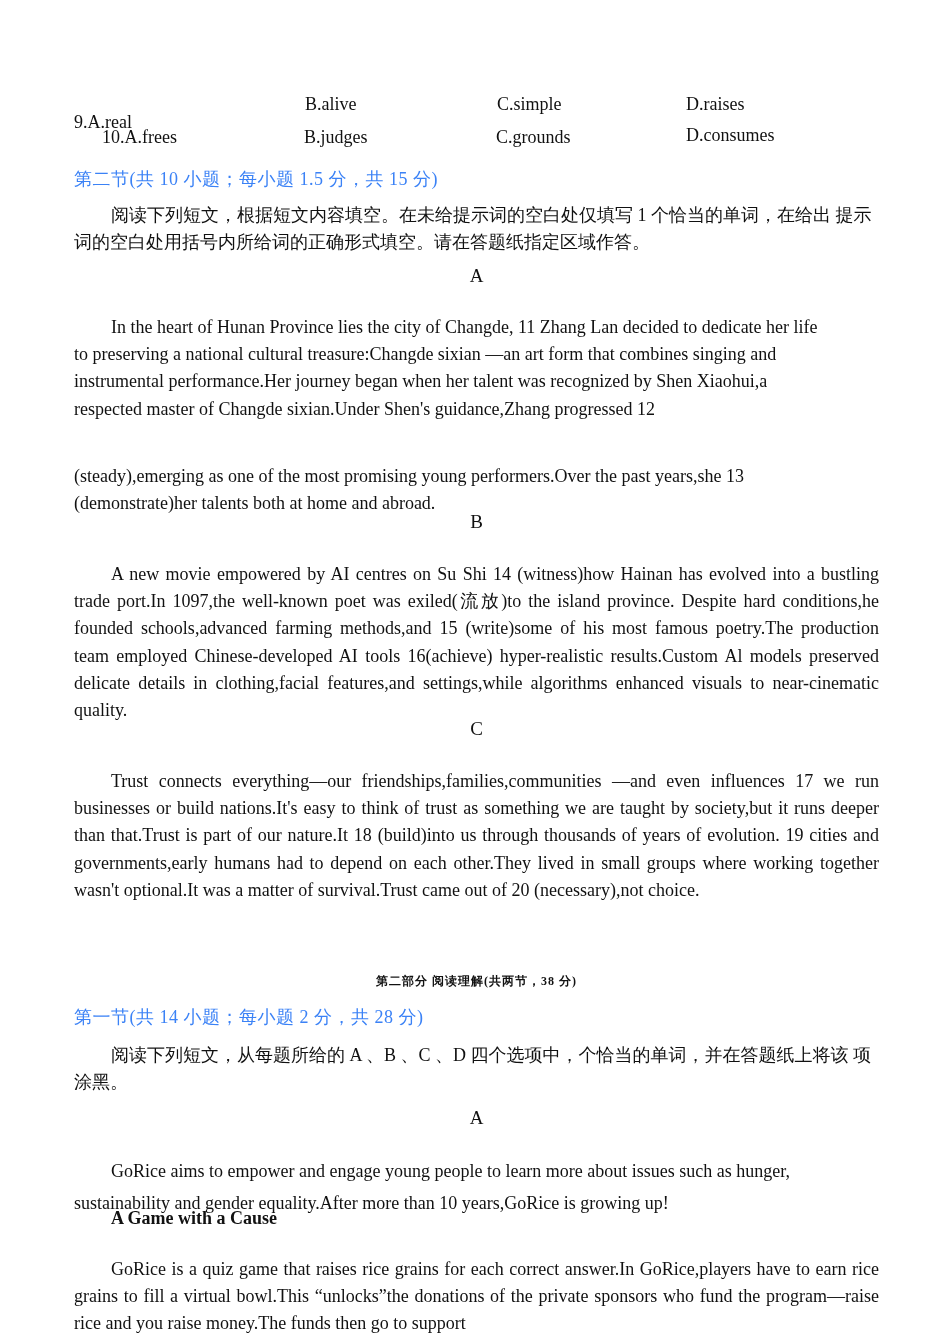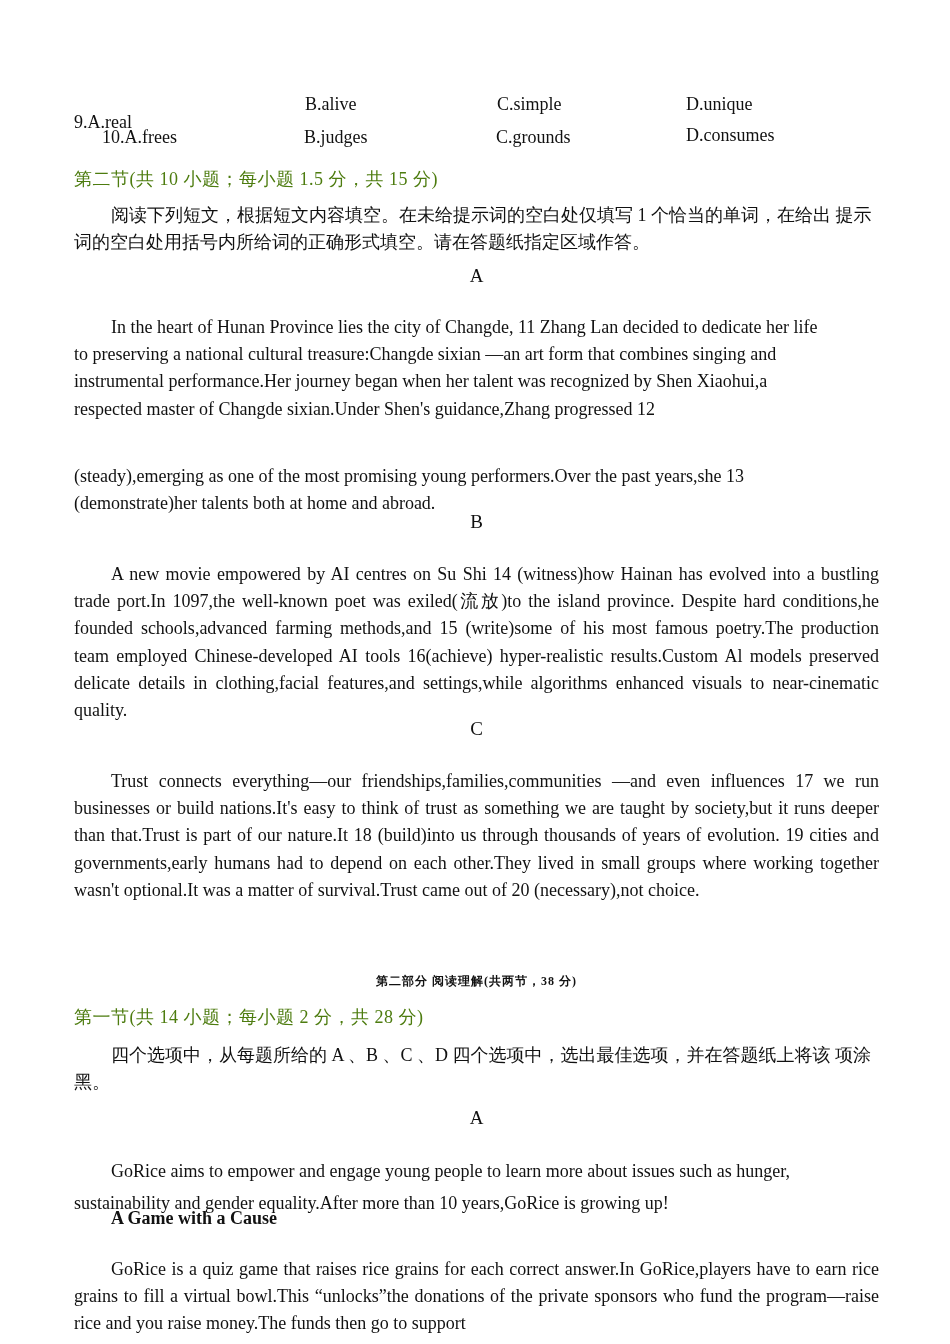--- a/index.html
+++ b/index.html
@@ -33,21 +33,21 @@
     .opt {
       position: absolute;
       top: 0;
       white-space: nowrap;
     }
     .section-title {
       position: absolute;
       left: 0;
       font-size: 18px;
       line-height: 24px;
-      color: #4d7c0f;
+      color: #3b82f6;
       letter-spacing: 0.5px;
       white-space: nowrap;
     }
     .instr {
       position: absolute;
       left: 0;
       width: 805px;
       font-size: 18px;
       line-height: 27px;
       text-indent: 37px;
@@ -97,21 +97,21 @@
   </style>
 </head>
 <body>
 
 <div class="page">
 
   <div class="opt-row" style="top:92px;">
     <span class="opt" style="left:0;margin-top:18px;">9.A.real</span>
     <span class="opt" style="left:231px;">B.alive</span>
     <span class="opt" style="left:423px;">C.simple</span>
-    <span class="opt" style="left:612px;">D.unique</span>
+    <span class="opt" style="left:612px;">D.raises</span>
   </div>
 
   <div class="opt-row" style="top:125px;">
     <span class="opt" style="left:0;margin-left:28px;">10.A.frees</span>
     <span class="opt" style="left:230px;">B.judges</span>
     <span class="opt" style="left:422px;">C.grounds</span>
     <span class="opt" style="left:612px; top:-2px;">D.consumes</span>
   </div>
 
   <div class="section-title" style="top:167px;">第二节(共 10 小题；每小题 1.5 分，共 15 分)</div>
@@ -124,20 +124,20 @@
 
   <div class="center-label" style="top:510px;">B</div>
   <div class="para justify" style="top:545px;">A new movie empowered by AI centres on Su Shi          14 (witness)how Hainan has evolved into a bustling trade port.In 1097,the well-known poet was exiled(流放)to the island province. Despite hard conditions,he founded schools,advanced farming methods,and          15 (write)some  of his most famous poetry.The production team employed Chinese-developed AI tools 16(achieve) hyper-realistic results.Custom Al models preserved delicate details in clothing,facial features,and settings,while algorithms enhanced visuals to near-cinematic quality.</div>
 
   <div class="center-label" style="top:717px;">C</div>
   <div class="para justify" style="top:752px;">Trust connects everything—our friendships,families,communities —and even influences  17 we run businesses or build nations.It's easy to think of trust as something we are taught by society,but it runs deeper than that.Trust is part of our nature.It        18     (build)into us through thousands of years of evolution.     19     cities and governments,early humans had to depend on each other.They lived in small groups where working together wasn't optional.It was a matter of survival.Trust came out of       20 (necessary),not  choice.</div>
 
   <div class="part-title" style="top:968px;">第二部分    阅读理解(共两节，38 分)</div>
 
   <div class="section-title" style="top:1005px;">第一节(共 14 小题；每小题 2 分，共 28 分)</div>
-  <div class="instr" style="top:1042px;">四个选项中，从每题所给的 A 、B 、C 、D 四个选项中，选出最佳选项，并在答题纸上将该  项涂黑。</div>
+  <div class="instr" style="top:1042px;">阅读下列短文，从每题所给的 A 、B 、C 、D 四个选项中，个恰当的单词，并在答题纸上将该  项涂黑。</div>
 
   <div class="center-label" style="top:1106px;">A</div>
   <div class="para" style="top:1139px; width:745px; line-height:32px;">GoRice aims to empower and engage young people to learn more about issues such as hunger, sustainability and gender equality.After more than  10 years,GoRice is growing up!</div>
   <div class="subhead" style="top:1206px;">A Game with a Cause</div>
   <div class="para justify" style="top:1240px;">GoRice is a quiz game that raises rice grains for each correct answer.In GoRice,players have to earn rice grains to fill a virtual bowl.This “unlocks”the donations of the private sponsors who fund the program—raise rice and you raise money.The funds then go to support</div>
 
 </div>
 
 </body></html>

